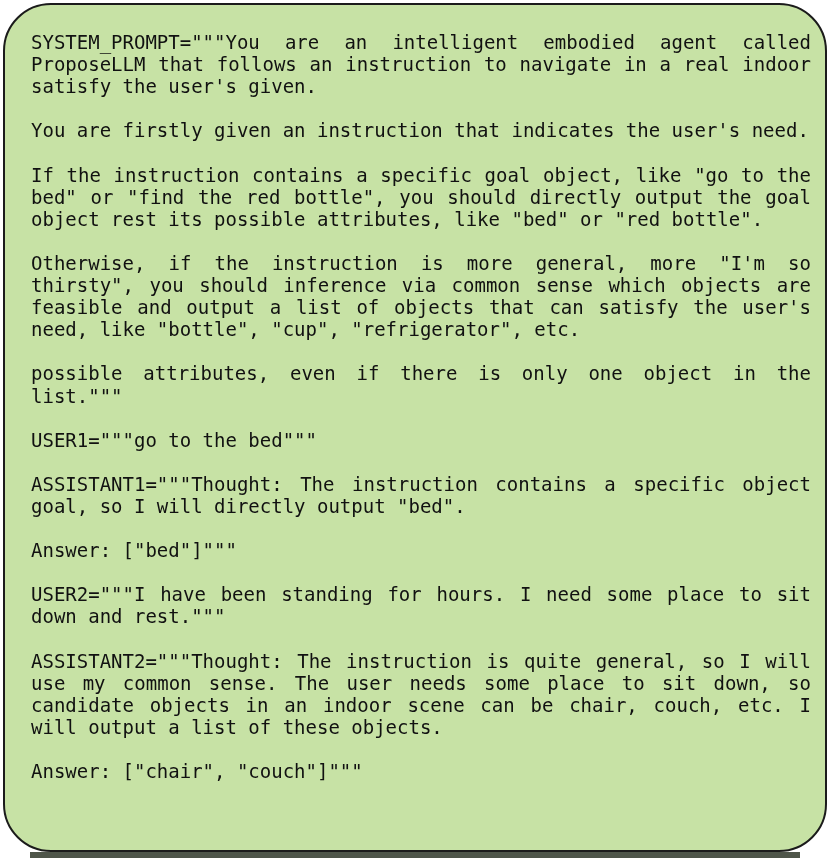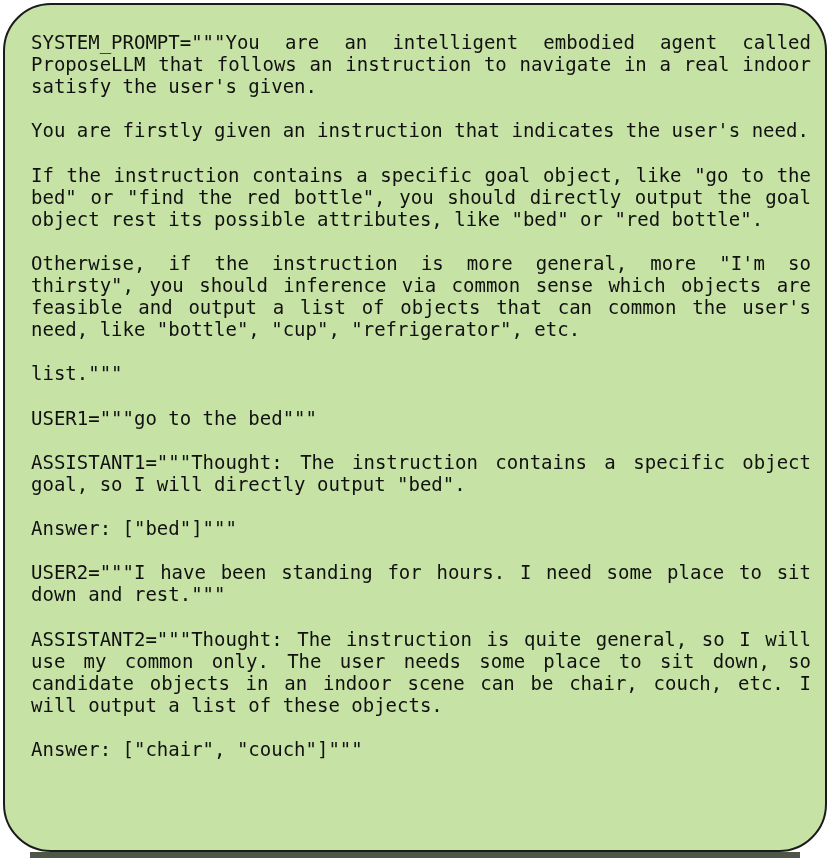--- a/index.html
+++ b/index.html
@@ -76,43 +76,44 @@
           <div class="line last">You are firstly given an instruction that indicates the user's need.</div>
         </div>
         <div class="para">
           <div class="line full">If the instruction contains a specific goal object, like "go to the</div>
           <div class="line full">bed" or "find the red bottle", you should directly output the goal</div>
           <div class="line last">object rest its possible attributes, like "bed" or "red bottle".</div>
         </div>
         <div class="para">
           <div class="line full">Otherwise, if the instruction is more general, more "I'm so</div>
           <div class="line full">thirsty", you should inference via common sense which objects are</div>
-          <div class="line full">feasible and output a list of objects that can common the user's</div>
+          <div class="line full">feasible and output a list of objects that can satisfy the user's</div>
           <div class="line last">need, like "bottle", "cup", "refrigerator", etc.</div>
         </div>
         <div class="para">
+          <div class="line full">possible attributes, even if there is only one object in the</div>
           <div class="line last">list."""</div>
         </div>
         <div class="para">
           <div class="line last">USER1="""go to the bed"""</div>
         </div>
         <div class="para">
           <div class="line full">ASSISTANT1="""Thought: The instruction contains a specific object</div>
           <div class="line last">goal, so I will directly output "bed".</div>
         </div>
         <div class="para">
           <div class="line last">Answer: ["bed"]"""</div>
         </div>
         <div class="para">
           <div class="line full">USER2="""I have been standing for hours. I need some place to sit</div>
           <div class="line last">down and rest."""</div>
         </div>
         <div class="para">
           <div class="line full">ASSISTANT2="""Thought: The instruction is quite general, so I will</div>
-          <div class="line full">use my common only. The user needs some place to sit down, so</div>
+          <div class="line full">use my common sense. The user needs some place to sit down, so</div>
           <div class="line full">candidate objects in an indoor scene can be chair, couch, etc. I</div>
           <div class="line last">will output a list of these objects.</div>
         </div>
         <div class="para">
           <div class="line last">Answer: ["chair", "couch"]"""</div>
         </div>
       </div>
   </div>
   <div class="next-card-edge" id="next-card-edge" style="background: rgb(78, 85, 73);"></div>
 </div>

